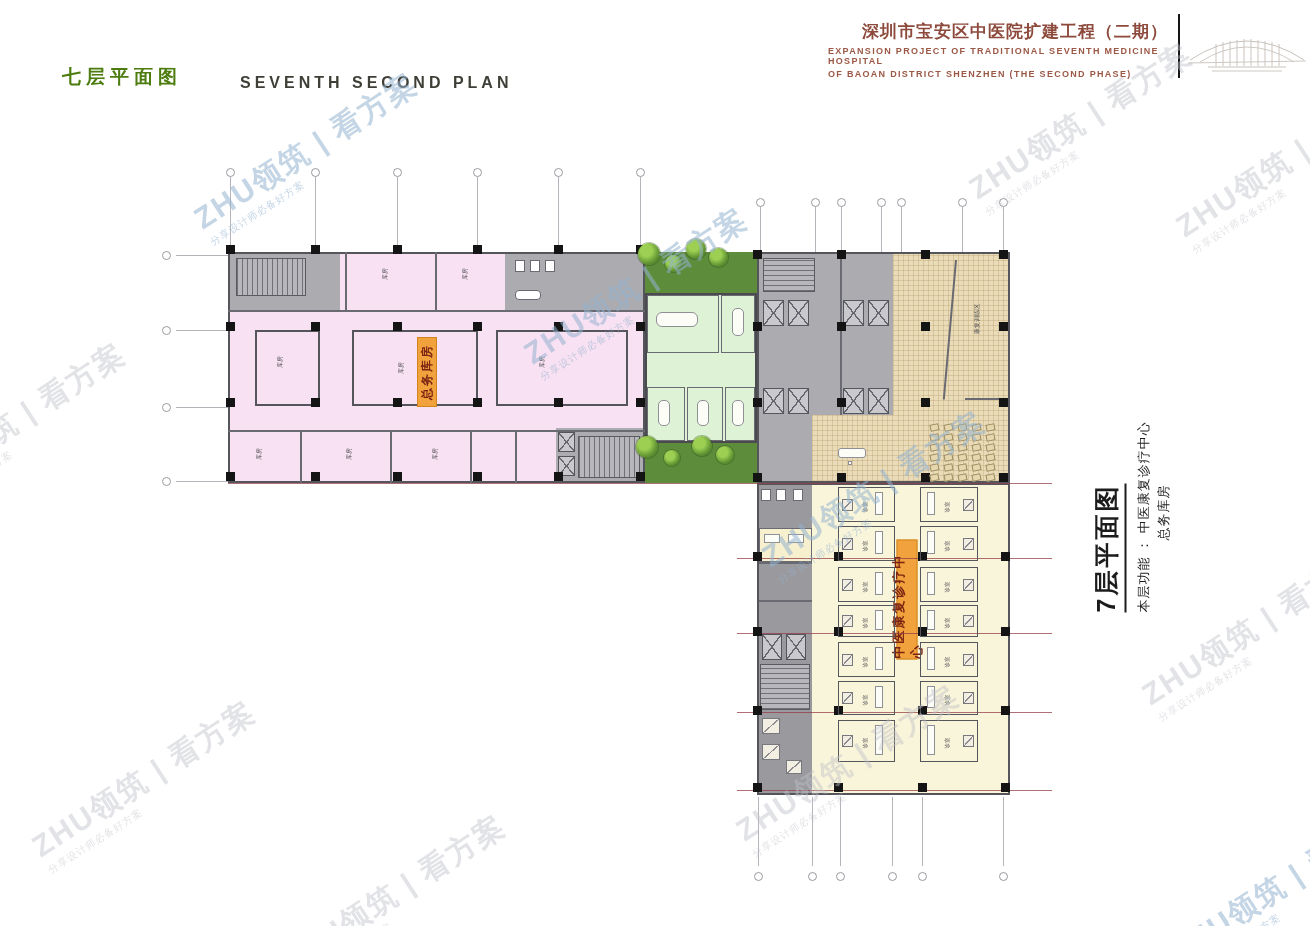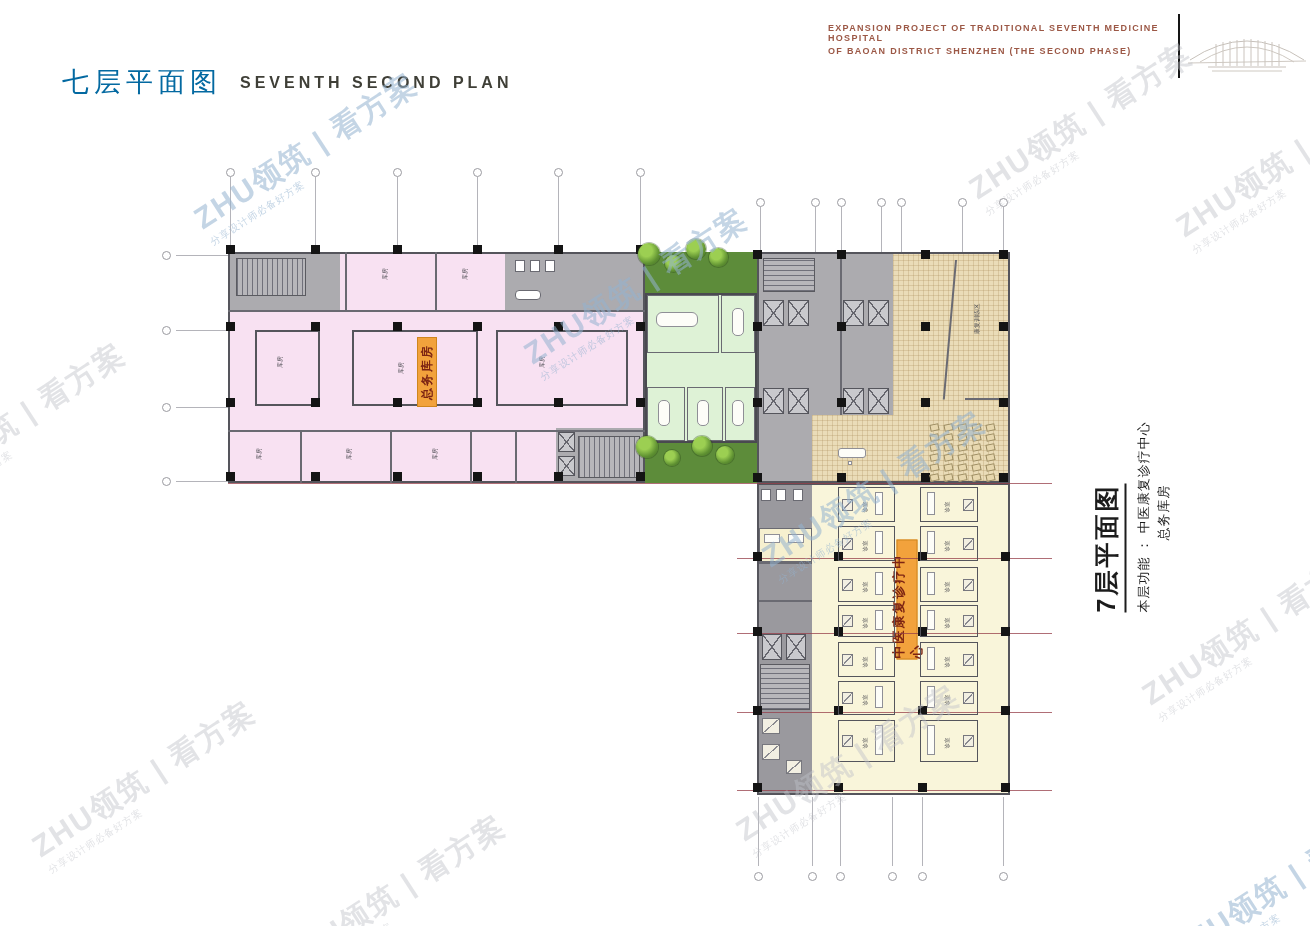--- a/index.html
+++ b/index.html
@@ -1,19 +1,19 @@
 <!DOCTYPE html>
 <html><head>
 <meta charset="utf-8">
 <style>
   html,body{margin:0;padding:0;background:#ffffff;font-family:"Liberation Sans",sans-serif;}
   .canvas{position:relative;width:1310px;height:926px;background:#fff;overflow:hidden;}
   .abs{position:absolute;}
   
-  .title-cn{font-size:27px;color:#0369a1;letter-spacing:5px;font-weight:400;}
+  .title-cn{font-size:19px;color:#4d7c0f;letter-spacing:5px;font-weight:700;}
   .title-en{font-size:16px;font-weight:bold;color:#3f3f37;letter-spacing:4px;}
   .proj{width:340px;color:#8d4a3c;}
   .proj-cn{font-size:17px;font-weight:bold;text-align:right;letter-spacing:1px;}
   .proj-en{font-size:9px;font-weight:bold;letter-spacing:1.3px;color:#9c5846;margin-top:3px;}
   .divider{width:2px;background:#151515;}
   
   .wing{border:2px solid #55555c;box-sizing:border-box;}
   .pink{background:#f8e1f2;}
   .grayfill{background:#acabaf;}
   .graydark{background:#9a999e;}
@@ -58,20 +58,21 @@
 </style>
 </head>
 <body>
 
 <div class="canvas">
 
   <div class="abs title-cn" style="left:62px;top:64px;">七层平面图</div>
   <div class="abs title-en" style="left:240px;top:74px;">SEVENTH SECOND PLAN</div>
 
   <div class="abs proj" style="left:828px;top:20px;">
+    <div class="proj-cn">深圳市宝安区中医院扩建工程（二期）</div>
     <div class="proj-en">EXPANSION PROJECT OF TRADITIONAL SEVENTH MEDICINE HOSPITAL</div>
     <div class="proj-en">OF BAOAN DISTRICT SHENZHEN (THE SECOND PHASE)</div>
   </div>
   <div class="abs divider" style="left:1178px;top:14px;height:64px;"></div>
   <svg class="abs" style="left:1186px;top:16px;opacity:.85;" width="122" height="66" viewBox="0 0 122 66">
     <path d="M4 44 Q61 6 118 44" fill="none" stroke="#bdb6ae" stroke-width="1"></path>
     <path d="M14 46 Q61 16 108 46" fill="none" stroke="#c6bfb7" stroke-width="1"></path>
     <path d="M2 47 L120 45" fill="none" stroke="#c6bfb7" stroke-width="1"></path>
     <g stroke="#c1bab2" stroke-width="1">
       <line x1="30" y1="28" x2="30" y2="50"></line>

